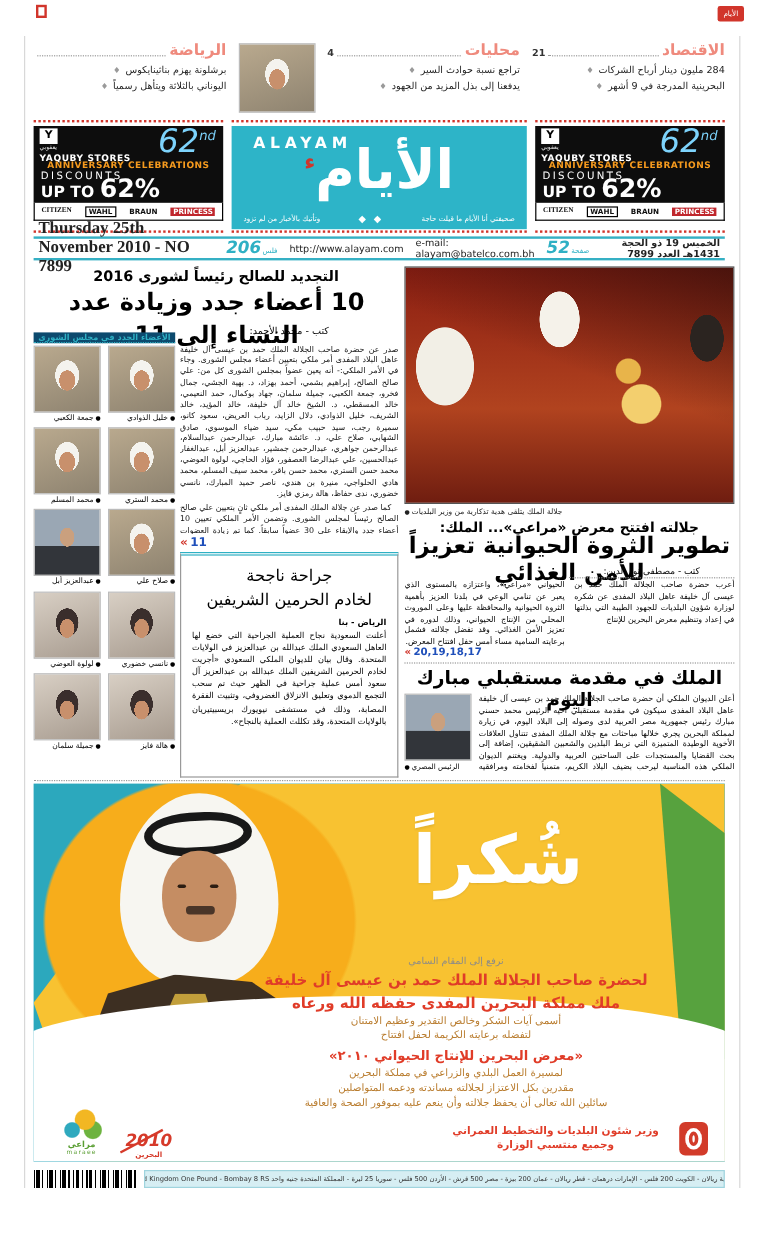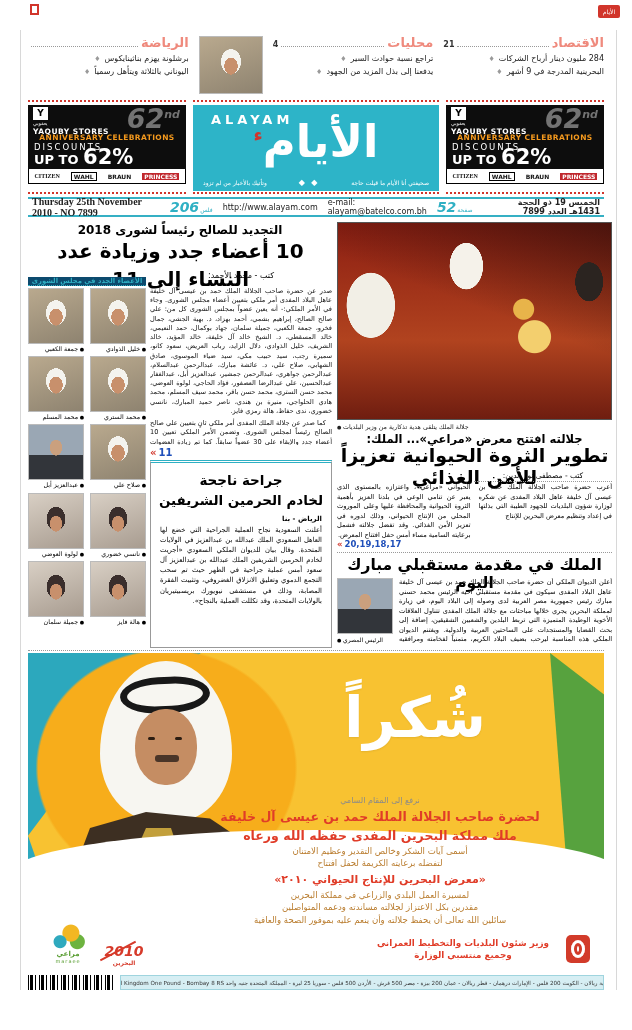--- a/index.html
+++ b/index.html
@@ -39,42 +39,42 @@
         linear-gradient(#9aa7b4 55%, #32353a 56%); }
 
   
   .mast-row { position:absolute; top:100px; left:28px; right:28px; height:94px; display:flex; gap:7px; }
   .ad62 { width:158px; flex:0 0 158px; border-top:2px dotted #d1352b; border-bottom:2px dotted #d1352b; padding:3px 0; }
   .ad62-black { background:#0d0d0d; height:64px; position:relative; color:#fff; overflow:hidden; }
   .yq { position:absolute; top:2px; left:5px; display:flex; flex-direction:column; align-items:flex-start; }
   .yq-mark { width:15px; height:13px; background:#fff; color:#000; font-size:9px; font-weight:bold; text-align:center; line-height:13px; }
   .yq-ar { font-size:5px; color:#eee; }
   .yq-name { font-size:7.5px; font-weight:bold; letter-spacing:.5px; margin-top:1px; }
-  .n62 { position:absolute; top:-2px; right:6px; color:#737373; font-weight:bold; font-style:italic; font-size:27px; }
+  .n62 { position:absolute; top:-2px; right:6px; color:#7dd3fc; font-weight:normal; font-style:italic; font-size:27px; }
   .n62 sup { font-size:11px; }
   .anniv { position:absolute; top:28px; left:2px; right:2px; text-align:center; color:#f59a1e; font-weight:bold; font-size:7.5px; letter-spacing:.4px; }
   .disc { position:absolute; bottom:17px; left:6px; font-size:8.5px; letter-spacing:2px; color:#fff; }
   .upto { position:absolute; bottom:0px; left:6px; font-weight:bold; font-size:13px; }
   .upto .pct { font-size:21px; }
   .ad62-brands { height:15px; background:#fff; border:1px solid #000; border-top:none; display:flex; align-items:center; justify-content:space-around; font-size:6px; font-weight:bold; color:#111; }
   .b-citizen { font-family:"Liberation Serif", serif; }
   .b-wahl { border:1px solid #000; padding:0 2px; }
   .b-princess { background:#c0272d; color:#fff; padding:0 2px; }
 
   .masthead { flex:1; border-top:2px dotted #d1352b; border-bottom:2px dotted #d1352b; padding:3px 0; }
   .mast-cyan { position:relative; height:86px; background:#2db4c8; color:#fff; overflow:hidden; }
   .alayam-en { position:absolute; top:7px; left:18px; font-size:13px; font-weight:bold; letter-spacing:4px; }
   .alayam-ar { position:absolute; top:12px; left:0; right:0; text-align:center; font-size:45px; font-weight:bold; line-height:1.1; }
   .logo-accent { color:#d1352b; font-size:18px; vertical-align:super; }
   .mast-tagline { position:absolute; bottom:4px; left:10px; right:10px; display:flex; justify-content:space-between; align-items:center; font-size:6px; direction:rtl; }
   .orn { font-size:8px; letter-spacing:2px; }
 
   
   .date-bar { position:absolute; top:197px; left:28px; right:28px; height:20px; border-top:2px solid #35b0c4; border-bottom:2px solid #35b0c4; display:flex; align-items:center; gap:10px; padding:0 4px; font-size:8px; color:#222; }
-  .den { font-family:"Liberation Serif", serif; font-weight:bold; font-size:10px; }
+  .den { font-family:"Liberation Serif", serif; font-weight:bold; font-size:14px; }
   .cygrp { display:flex; align-items:baseline; gap:1px; }
   .cynum { color:#2fb0c4; font-size:14px; font-weight:bold; font-style:italic; }
   .cyunit { color:#2fb0c4; font-size:6px; }
   .sp { flex:1; }
   .dar { font-weight:bold; font-size:8px; direction:rtl; }
 
   
   .lead-kicker { position:absolute; top:223px; left:40px; width:280px; text-align:center; font-weight:bold; font-size:12px; direction:rtl; }
   .lead-headline { position:absolute; top:237px; left:28px; width:305px; text-align:center; font-weight:bold; font-size:20px; direction:rtl; line-height:1.4; }
   .lead-byline { position:absolute; top:271px; left:150px; width:182px; text-align:center; font-size:8px; direction:rtl; }
@@ -87,21 +87,21 @@
 
   .lead-body { position:absolute; top:287px; left:150px; width:182px; height:158px; overflow:hidden; font-size:6.6px; line-height:1.4; text-align:justify; direction:rtl; color:#111; }
   .lead-body p + p { margin-top:3px; text-indent:6px; }
   .pageref { display:flex; align-items:center; gap:2px; font-weight:bold; color:#1f4fba; }
   .pageref::before { content:"«"; color:#d1352b; font-weight:bold; }
   .pr-11 { position:absolute; top:447px; left:150px; font-size:10px; }
   .pr-17 { position:absolute; top:539px; left:337px; font-size:8.5px; }
 
   
   .surgery { position:absolute; top:460px; left:150px; width:182px; height:188px; border:1px solid #999; border-top:3px double #2fb0c4; background:#fff; }
-  .s-title { text-align:center; font-weight:bold; font-size:13.5px; direction:rtl; line-height:1.5; padding-top:7px; }
+  .s-title { text-align:center; font-weight:normal; font-size:13.5px; direction:rtl; line-height:1.5; padding-top:7px; }
   .s-byline { font-size:7px; direction:rtl; text-align:right; padding:4px 9px 1px; font-weight:bold; }
   .s-body { font-size:6.8px; line-height:1.5; text-align:justify; direction:rtl; padding:1px 9px; }
 
   
   .main-photo { position:absolute; top:222px; left:337px; width:275px; height:198px; border:1px solid #555;
     background:
       radial-gradient(circle at 72% 58%, #f3cf6e 16px, rgba(0,0,0,0) 17px),
       radial-gradient(circle at 68% 44%, #e8b44a 10px, rgba(0,0,0,0) 11px),
       radial-gradient(ellipse 52px 70px at 12% 42%, #f2efe6 46%, rgba(0,0,0,0) 47%),
       radial-gradient(ellipse 36px 50px at 47% 22%, #f5f2ea 46%, rgba(0,0,0,0) 47%),
@@ -289,21 +289,21 @@
     <span>http://www.alayam.com</span>
     <span>e-mail: alayam@batelco.com.bh</span>
     <span class="cygrp">
         <span class="cynum">52</span>
         <span class="cyunit">صفحة</span>
       </span>
     <span class="sp"></span>
     <span class="dar">الخميس 19 ذو الحجة 1431هـ العدد 7899</span>
   </div>
 
-  <div class="lead-kicker">التجديد للصالح رئيساً لشورى 2018</div>
+  <div class="lead-kicker">التجديد للصالح رئيساً لشورى 2016</div>
   <div class="lead-headline">10 أعضاء جدد وزيادة عدد النساء إلى 11</div>
   <div class="lead-byline">كتب - محمد الأحمد:</div>
 
   <div class="members-head">الأعضاء الجدد في مجلس الشورى</div>
   <div class="members-grid">
     <div class="member">
         <div class="ph m mph"></div>
         <div class="cap">خليل الذوادي</div>
       </div>
     <div class="member">

